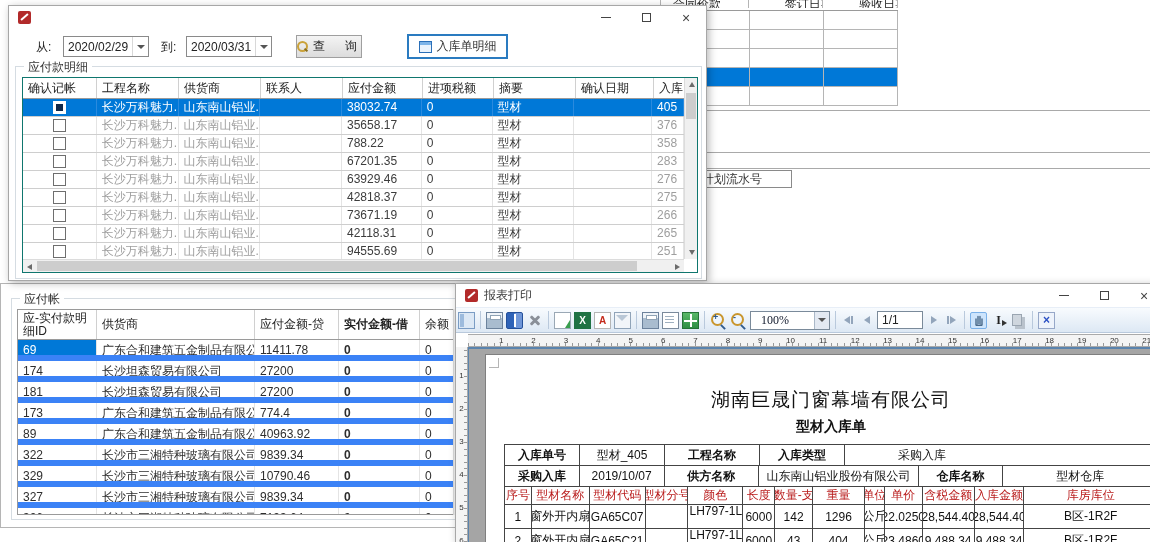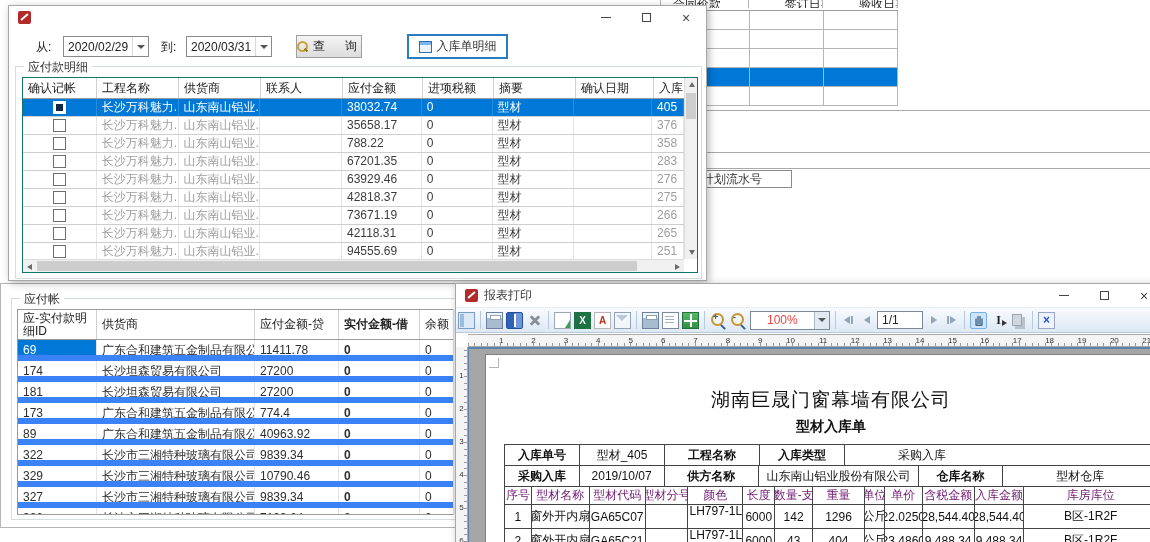--- a/index.html
+++ b/index.html
@@ -112,21 +112,21 @@
   .ic-page { background:#fff; border:1px solid #7a8a9c; }
   .ic-page::before { content:""; position:absolute; left:2px; top:3px; width:9px; height:1px; background:#9fb0c0; box-shadow:0 3px 0 #9fb0c0, 0 6px 0 #9fb0c0; }
   .ic-grid { background:linear-gradient(#58b868,#2e8e44); border:1px solid #257238; }
   .ic-grid::before { content:""; position:absolute; left:7px; top:1px; width:2px; height:13px; background:#fff; }
   .ic-grid::after { content:""; position:absolute; top:7px; left:1px; height:2px; width:13px; background:#fff; }
   .ic-zoom { }
   .ic-zoom::before { content:""; position:absolute; left:1px; top:1px; width:9px; height:9px; border:2px solid #c9962e; border-radius:50%; background:#eef6ff; }
   .ic-zoom::after { content:""; position:absolute; right:1px; bottom:1px; width:6px; height:2px; background:#2f5b8f; transform:rotate(45deg); }
   .ic-zoom .pm { position:absolute; left:3px; top:0px; color:#2f5b8f; font-size:9px; font-weight:bold; z-index:1; }
   .zoom-combo { width:80px; height:19px; background:#fff; border:1px solid #7a8a9a; display:flex; align-items:center; flex:0 0 auto; }
-  .zoom-combo .val { flex:1; padding-left:16px; color:#ef4444; }
+  .zoom-combo .val { flex:1; padding-left:10px; color:#0f172a;font-family:Liberation Serif, serif; }
   .zoom-combo .drop { width:15px; height:100%; background:#e3e9f2; border-left:1px solid #aab8c8; display:flex; align-items:center; justify-content:center; }
   .nav-btn { width:15px; height:16px; display:flex; align-items:center; justify-content:center; gap:1px; flex:0 0 auto; }
   .nav-tri-l { width:0;height:0;border-top:4px solid transparent;border-bottom:4px solid transparent;border-right:6px solid #93a5bb; }
   .nav-tri-r { width:0;height:0;border-top:4px solid transparent;border-bottom:4px solid transparent;border-left:6px solid #93a5bb; }
   .nav-bar { width:2px; height:8px; background:#93a5bb; }
   .page-box { width:46px; height:18px; background:#fff; border:1px solid #7a8a9a; line-height:16px; padding-left:4px; color:#222; flex:0 0 auto; }
   .ic-hand { background:#cde4fc; border:1px solid #7ab0e8; border-radius:2px; }
   .ic-ibeam { color:#222; font-family:"Liberation Serif",serif; font-weight:bold; font-size:12px; }
   .ic-ibeam::after { content:""; position:absolute; right:0px; bottom:3px; width:0; height:0; border-top:3px solid transparent; border-bottom:3px solid transparent; border-left:5px solid #333; }
   .ic-copy { }
@@ -146,21 +146,21 @@
   .rpt-company { margin-top:32px; text-align:center; font-size:19px; color:#111; letter-spacing:1px; }
   .rpt-doctitle { margin-top:5px; text-align:center; font-size:14px; font-weight:bold; color:#111; }
   .ri-table { margin-top:8px; border:1px solid #444; border-bottom:none; }
   .ri-row { display:flex; height:21px; border-bottom:1px solid #444; }
   .ri-cell { border-right:1px solid #444; display:flex; align-items:center; justify-content:center; white-space:nowrap; overflow:hidden; color:#111; }
   .ri-cell:last-child { border-right:none; }
   .ri-cell.lbl { font-weight:bold; }
   .i0{width:75px;} .i1{width:85px;} .i2{width:95px;} .i3{width:160px;} .i4{width:85px;} .i5{width:154px;}
   .rd-table { border:1px solid #444; border-top:none; }
   .rd-hdr { display:flex; height:18px; border-bottom:1px solid #444; }
-  .rd-hdr .rc { display:flex; align-items:center; justify-content:center; border-right:1px solid #444; color:#701a75; white-space:nowrap; overflow:hidden; }
+  .rd-hdr .rc { display:flex; align-items:center; justify-content:center; border-right:1px solid #444; color:#b91c1c; white-space:nowrap; overflow:hidden; }
   .rd-row { display:flex; height:24px; border-bottom:1px solid #444; }
   .rd-row .rc { display:flex; align-items:center; justify-content:center; border-right:1px solid #444; color:#111; white-space:nowrap; overflow:hidden; }
   .rd-row .rc.top { align-items:flex-start; line-height:12px; justify-content:flex-start; padding-left:1px; }
   .rc:last-child { border-right:none; }
   .r0{width:27px;} .r1{width:58px;} .r2{width:56px;} .r3{width:43px;} .r4{width:55px;} .r5{width:32px;}
   .r6{width:38px;} .r7{width:52px;} .r8{width:20px;} .r9{width:38px;} .r10{width:52px;} .r11{width:50px;} .r12{width:133px;}
 </style>
 </head>
 <body>
 

